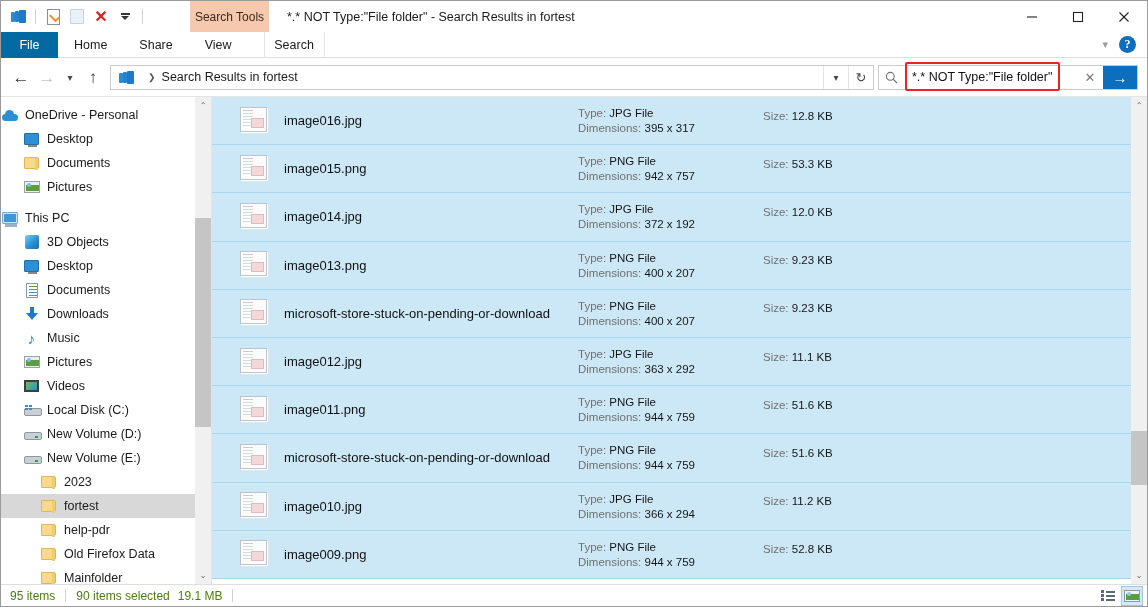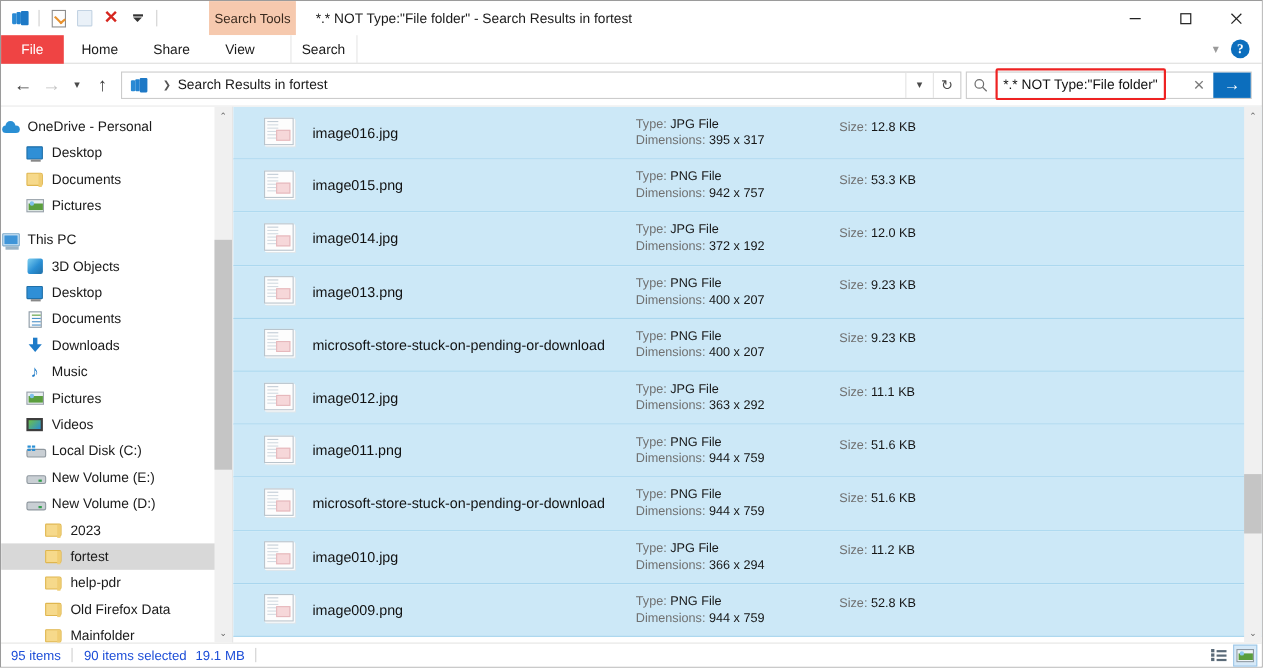--- a/index.html
+++ b/index.html
@@ -95,21 +95,21 @@
     background: #ffffff; display: flex; align-items: stretch;
     border-bottom: 1px solid #dededc;
     position: relative;
   }
   .tab {
     display: flex; align-items: center; justify-content: center;
     font-size: 12.5px; color: #1a1a1a; padding: 0 16px;
     height: 26px;
   }
   .tab.file {
-    background: #ef4444; color: #ffffff;
+    background: #0369a1; color: #ffffff;
     width: 57px; padding: 0;
   }
   .tab.ctx {
     width: 61px; margin-left: 16px; padding: 0;
     border-left: 1px solid #e6e6e6; border-right: 1px solid #e6e6e6;
   }
   .ribbon-right {
     margin-left: auto; display: flex; align-items: center;
     gap: 11px; padding-right: 11px;
   }
@@ -313,21 +313,21 @@
     display: flex; align-items: center; height: 100%;
     padding-bottom: 10px;
   }
 
   
   .statusbar {
     height: 22px; flex: 0 0 22px;
     background: #ffffff; border-top: 1px solid #dededc;
     display: flex; align-items: center; padding: 0 4px 0 9px;
   }
-  .st-txt { font-size: 12px; color: #1d4ed8; white-space: nowrap; }
+  .st-txt { font-size: 12px; color: #4d7c0f; white-space: nowrap; }
   .st-sep { width: 1px; height: 13px; background: #d0d0d0; margin: 0 10px; }
   .st-right { margin-left: auto; display: flex; align-items: center; gap: 2px; }
   .view-btn {
     width: 22px; height: 20px; display: flex;
     align-items: center; justify-content: center;
   }
   .view-btn.active { background: #d6e9f8; border: 1px solid #9fc8e8; }
   .det-ico { width: 14px; height: 11px; position: relative; }
   .det-ico:before {
     content:""; position:absolute; left:0; top:0; width:3px; height:3px;
@@ -569,27 +569,27 @@
           <div class="nav-row lvl1">
             <span class="nav-ico">
               <span class="i-diskwin"></span>
             </span>
             <span>Local Disk (C:)</span>
           </div>
           <div class="nav-row lvl1">
             <span class="nav-ico">
               <span class="i-disk"></span>
             </span>
+            <span>New Volume (D:)</span>
+          </div>
+          <div class="nav-row lvl1">
+            <span class="nav-ico">
+              <span class="i-disk"></span>
+            </span>
             <span>New Volume (E:)</span>
-          </div>
-          <div class="nav-row lvl1">
-            <span class="nav-ico">
-              <span class="i-disk"></span>
-            </span>
-            <span>New Volume (D:)</span>
           </div>
           <div class="nav-row lvl2">
             <span class="nav-ico">
               <span class="i-folder"></span>
             </span>
             <span>2023</span>
           </div>
           <div class="nav-row lvl2 sel">
             <span class="nav-ico">
               <span class="i-folder"></span>

